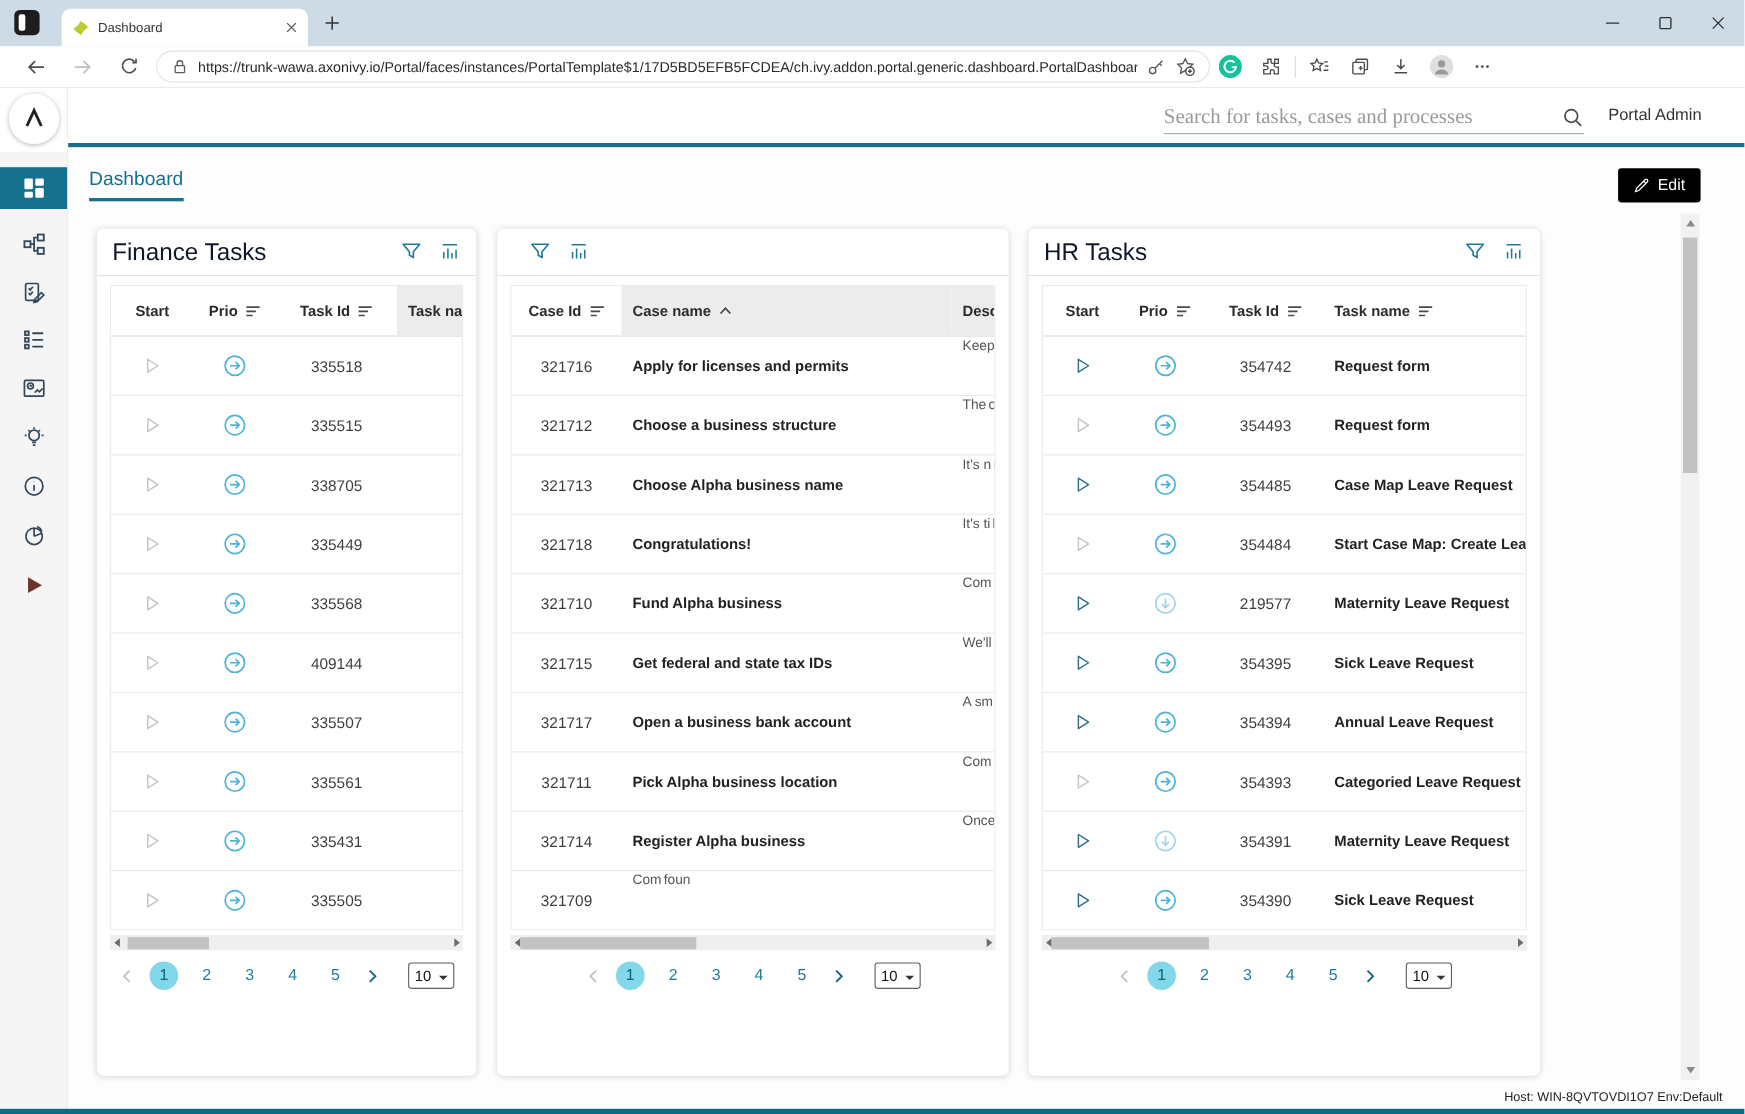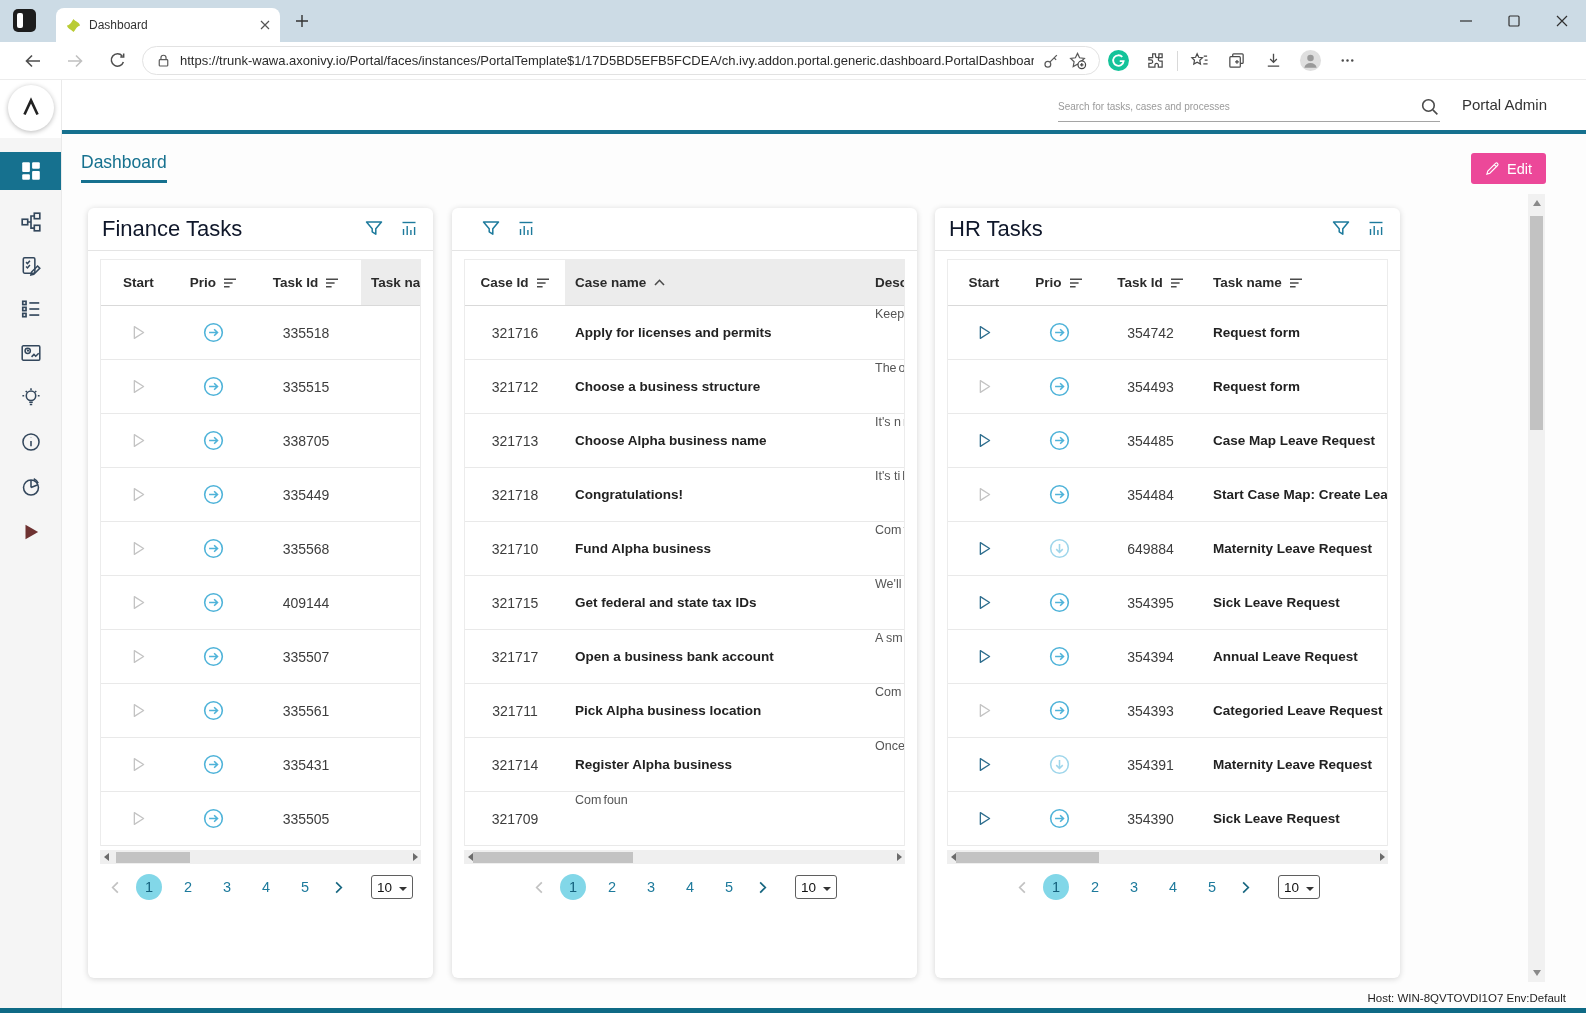--- a/index.html
+++ b/index.html
@@ -28,28 +28,28 @@
   .approw{position:relative;height:933px;background:#fff}
   .sidebar{position:absolute;left:0;top:0;width:62px;height:928px;background:#f5f5f5;border-right:1px solid #eaeaea}
   .sidebar::before{content:"";position:absolute;top:0;left:0;right:0;height:58px;background:#fff}
   .sb-logo{position:absolute;left:8px;top:5px;width:46px;height:46px;border-radius:50%;background:#fff;box-shadow:0 1px 5px rgba(0,0,0,.28);display:flex;align-items:center;justify-content:center;z-index:2}
   .sb-item{position:absolute;left:0;width:61px;height:38px;display:flex;align-items:center;justify-content:center}
   .sb-item.active{background:#16718f}
 
   .main{position:absolute;left:62px;top:0;width:1524px;height:933px}
   .appheader{height:50px;background:#fff;position:relative}
   .searchwrap{position:absolute;right:146px;top:12px;width:382px;height:30px;border-bottom:1px solid #a5a5a5;display:flex;align-items:center;gap:6px}
-  .searchwrap input{flex:1;border:none;outline:none;font-size:10px;color:#ef4444;font-family:Liberation Sans, sans-serif;background:transparent}
+  .searchwrap input{flex:1;border:none;outline:none;font-size:19px;color:#ef4444;font-family:Liberation Serif, serif;background:transparent}
   .searchwrap input::placeholder{color:#9a9a9a}
   .username{position:absolute;right:39px;top:16px;font-size:15px;color:#333}
   .tealline{height:4px;background:#16718f}
 
   .content{position:relative;height:879px;background:#fdfdfd;overflow:hidden}
   .pagetab{position:absolute;left:19px;top:18px;font-size:17.5px;color:#16718f;padding-bottom:7px;border-bottom:3px solid #16718f}
-  .editbtn{position:absolute;right:40px;top:19px;width:75px;height:31px;background:#ec4899;color:#fff;border:none;border-radius:3px;display:flex;align-items:center;justify-content:center;gap:7px;font-size:14.5px;font-family:"Liberation Sans",sans-serif}
+  .editbtn{position:absolute;right:40px;top:19px;width:75px;height:31px;background:#000000;color:#fff;border:none;border-radius:3px;display:flex;align-items:center;justify-content:center;gap:7px;font-size:14.5px;font-family:"Liberation Sans",sans-serif}
 
   
   .card{position:absolute;top:74px;height:770px;background:#fff;border-radius:6px;box-shadow:0 1px 6px rgba(0,0,0,.16)}
   .card.w0{left:26px;width:345px}
   .card.w1{left:390px;width:465px}
   .card.w2{left:873px;width:465px}
   .card-head{height:43px;display:flex;align-items:center;padding:0 14px;border-bottom:1px solid #e4e4e4}
   .card-title{font-size:22px;font-weight:normal;color:#0f172a;flex:1}
   .whead-icon{color:#1d7a9c;margin-left:15px;display:flex}
 
@@ -922,21 +922,21 @@
                 </div>
                 <div class="cell">
                   <span class="prio-l">
                     <svg width="21" height="21" viewBox="0 0 20 20">
                       <circle cx="10" cy="10" r="8.4" fill="none" stroke="currentColor" stroke-width="1.5"></circle>
                       <path d="M10 5.8 V13.6 M6.9 10.6 L10 13.8 L13.1 10.6" fill="none" stroke="currentColor" stroke-width="1.5"></path>
                     </svg>
                   </span>
                 </div>
                 <div class="cell">
-                  <span class="idtxt">649884</span>
+                  <span class="idtxt">219577</span>
                 </div>
                 <div class="cell left">
                   <span class="nametxt">Maternity Leave Request</span>
                 </div>
               </div>
               <div class="row g-hr">
                 <div class="cell">
                   <span class="startbtn en">
                     <svg width="17" height="17" viewBox="0 0 18 18">
                       <path d="M4.6 2.8 L14.4 9 L4.6 15.2 Z" fill="none" stroke="currentColor" stroke-width="1.4" stroke-linejoin="round"></path>

